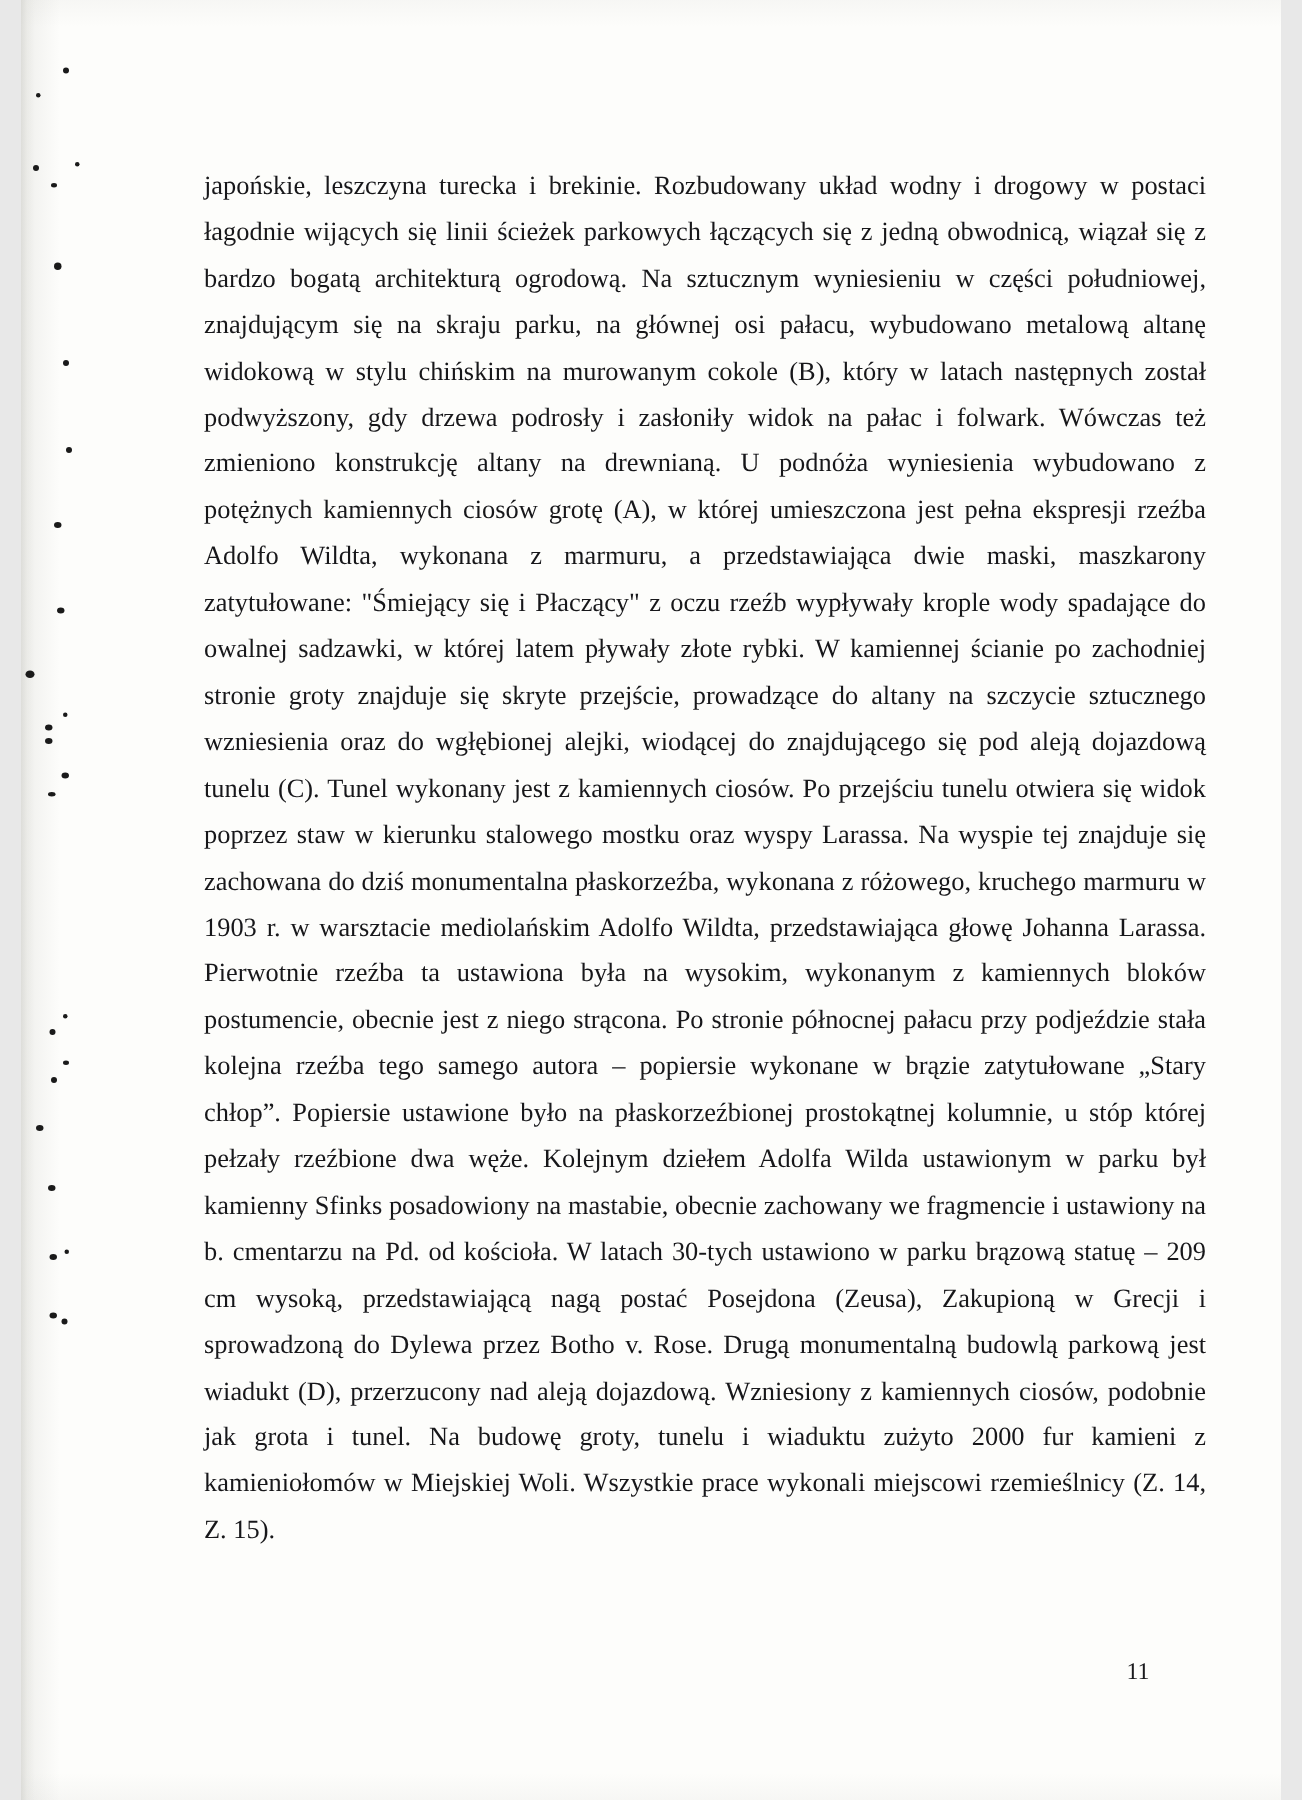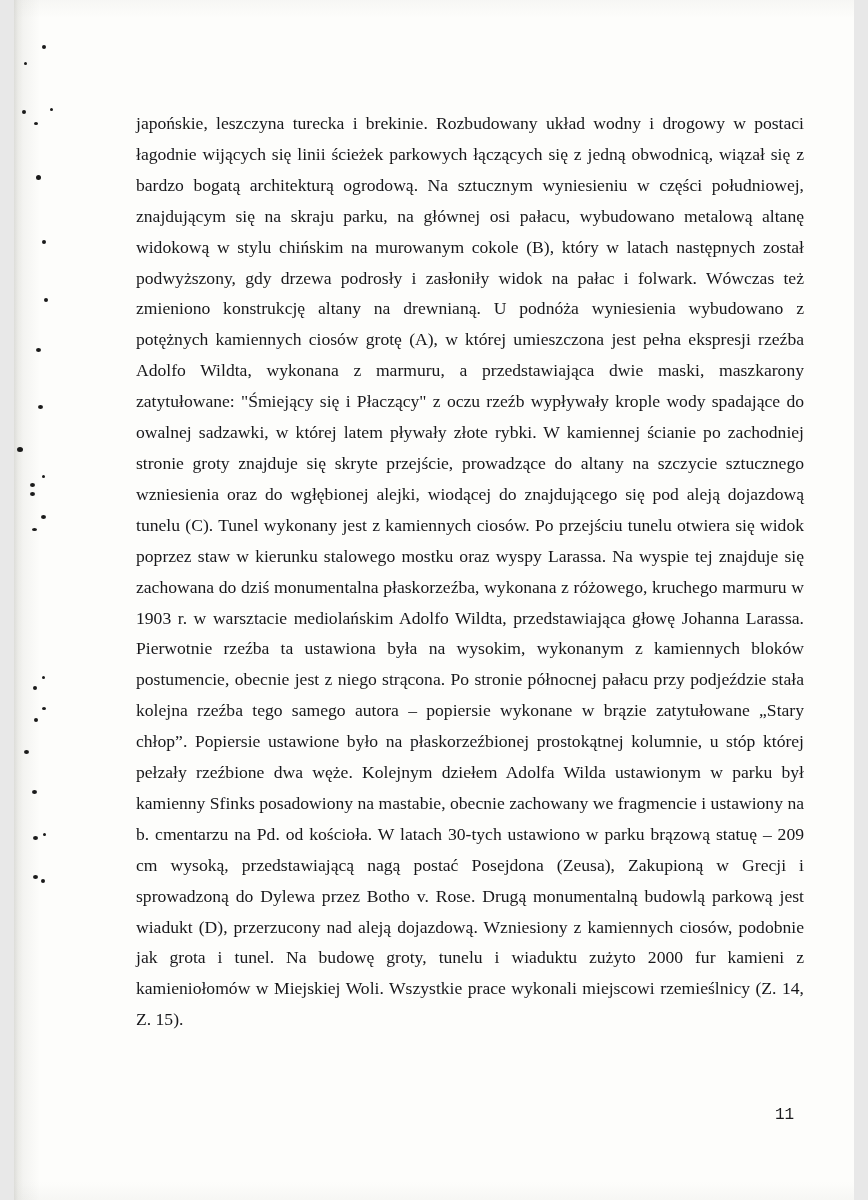--- a/index.html
+++ b/index.html
@@ -51,24 +51,23 @@
     text-justify: inter-word;
     hyphens: manual;
     -webkit-hyphens: manual;
     text-rendering: optimizeLegibility;
   }
 
   #page-number {
     position: absolute;
     left: 737px;
     top: 1106px;
-    font-family: Liberation Mono, monospace;
+    font-family: Liberation Serif, serif;
     font-size: 16px;
     color: #1b1b1e;
-    margin-left: 24px;
   }
 
   
   .speck {
     position: absolute;
     background: #1a1a1a;
     border-radius: 50%;
     pointer-events: none;
   }
 </style>

